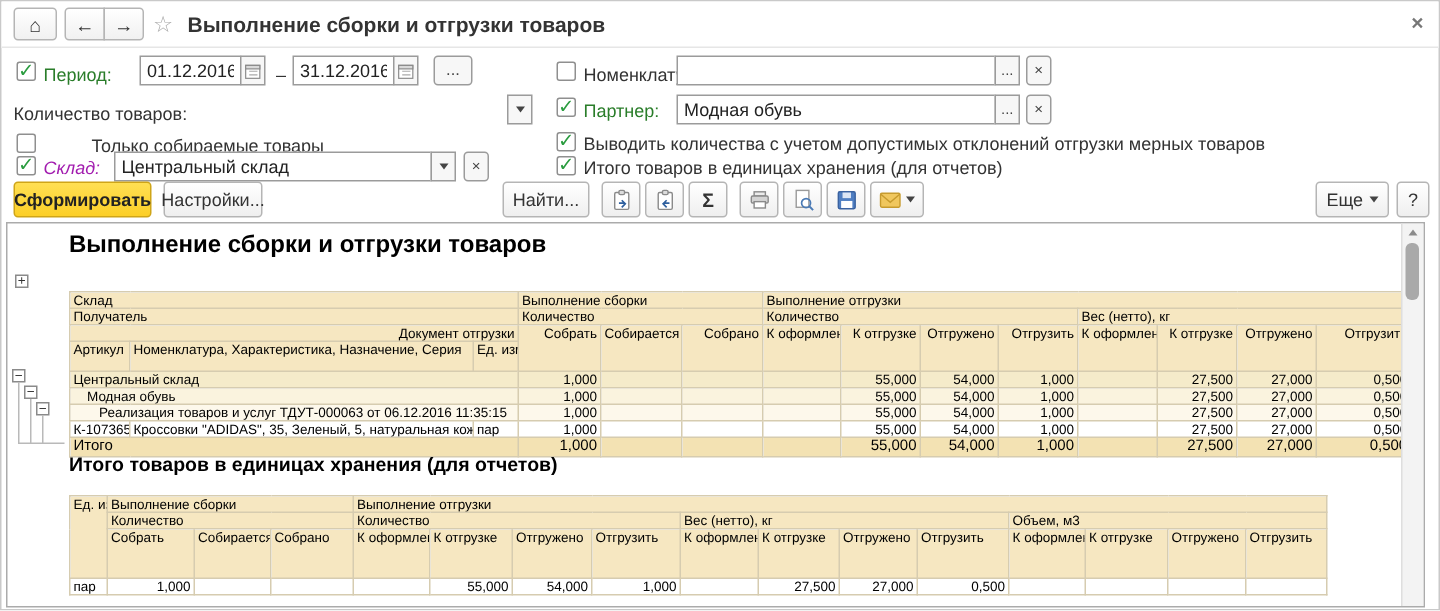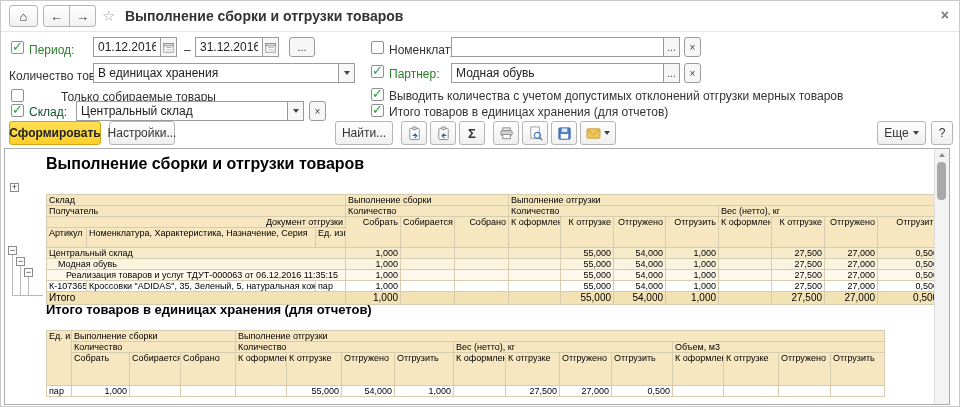--- a/index.html
+++ b/index.html
@@ -101,30 +101,29 @@
     <svg width="11" height="11" viewBox="0 0 14 14">
         <rect x="1" y="2" width="12" height="11" fill="#fff" stroke="#8a8a8a"></rect>
         <rect x="1" y="2" width="12" height="3" fill="#d9d9d9" stroke="#8a8a8a"></rect>
         <line x1="4" y1="7" x2="11" y2="7" stroke="#aaa"></line>
         <line x1="4" y1="10" x2="11" y2="10" stroke="#aaa"></line>
       </svg>
   </div>
   <div class="sq" style="left:288px;top:36px;width:26px;border-radius:3px;font-size:11px;">...</div>
 
   <span class="lbl" style="left:8px;top:68px;">Количество товаров:</span>
-  <input class="field" style="left: 92px; top: 62px; width: 246px;" value="В единицах хранения">
   <div class="sq" style="left:337px;top:62px;">
       <span class="tri"></span>
     </div>
 
   <span class="cb" style="left:10px;top:88px;"></span>
   <span class="lbl" style="left:28px;top:89px;margin-left:32px;">Только собираемые товары</span>
 
   <span class="cb checked" style="left:10px;top:103px;"></span>
-  <span class="lbl" style="left:28px;top:104px;color:#14532d;">Склад:</span>
+  <span class="lbl" style="left:28px;top:104px;color:#a21caf;font-style:italic;">Склад:</span>
   <input class="field" style="left: 75px; top: 100px; width: 212px;" value="Центральный склад">
   <div class="sq" style="left:286px;top:100px;">
       <span class="tri"></span>
     </div>
   <div class="sq" style="left:308px;top:100px;border-radius:3px;">
       <span>×</span>
     </div>
 
   <span class="cb" style="left:370px;top:40px;"></span>
   <span class="lbl" style="left:388px;top:42px;">Номенклатура:</span>

